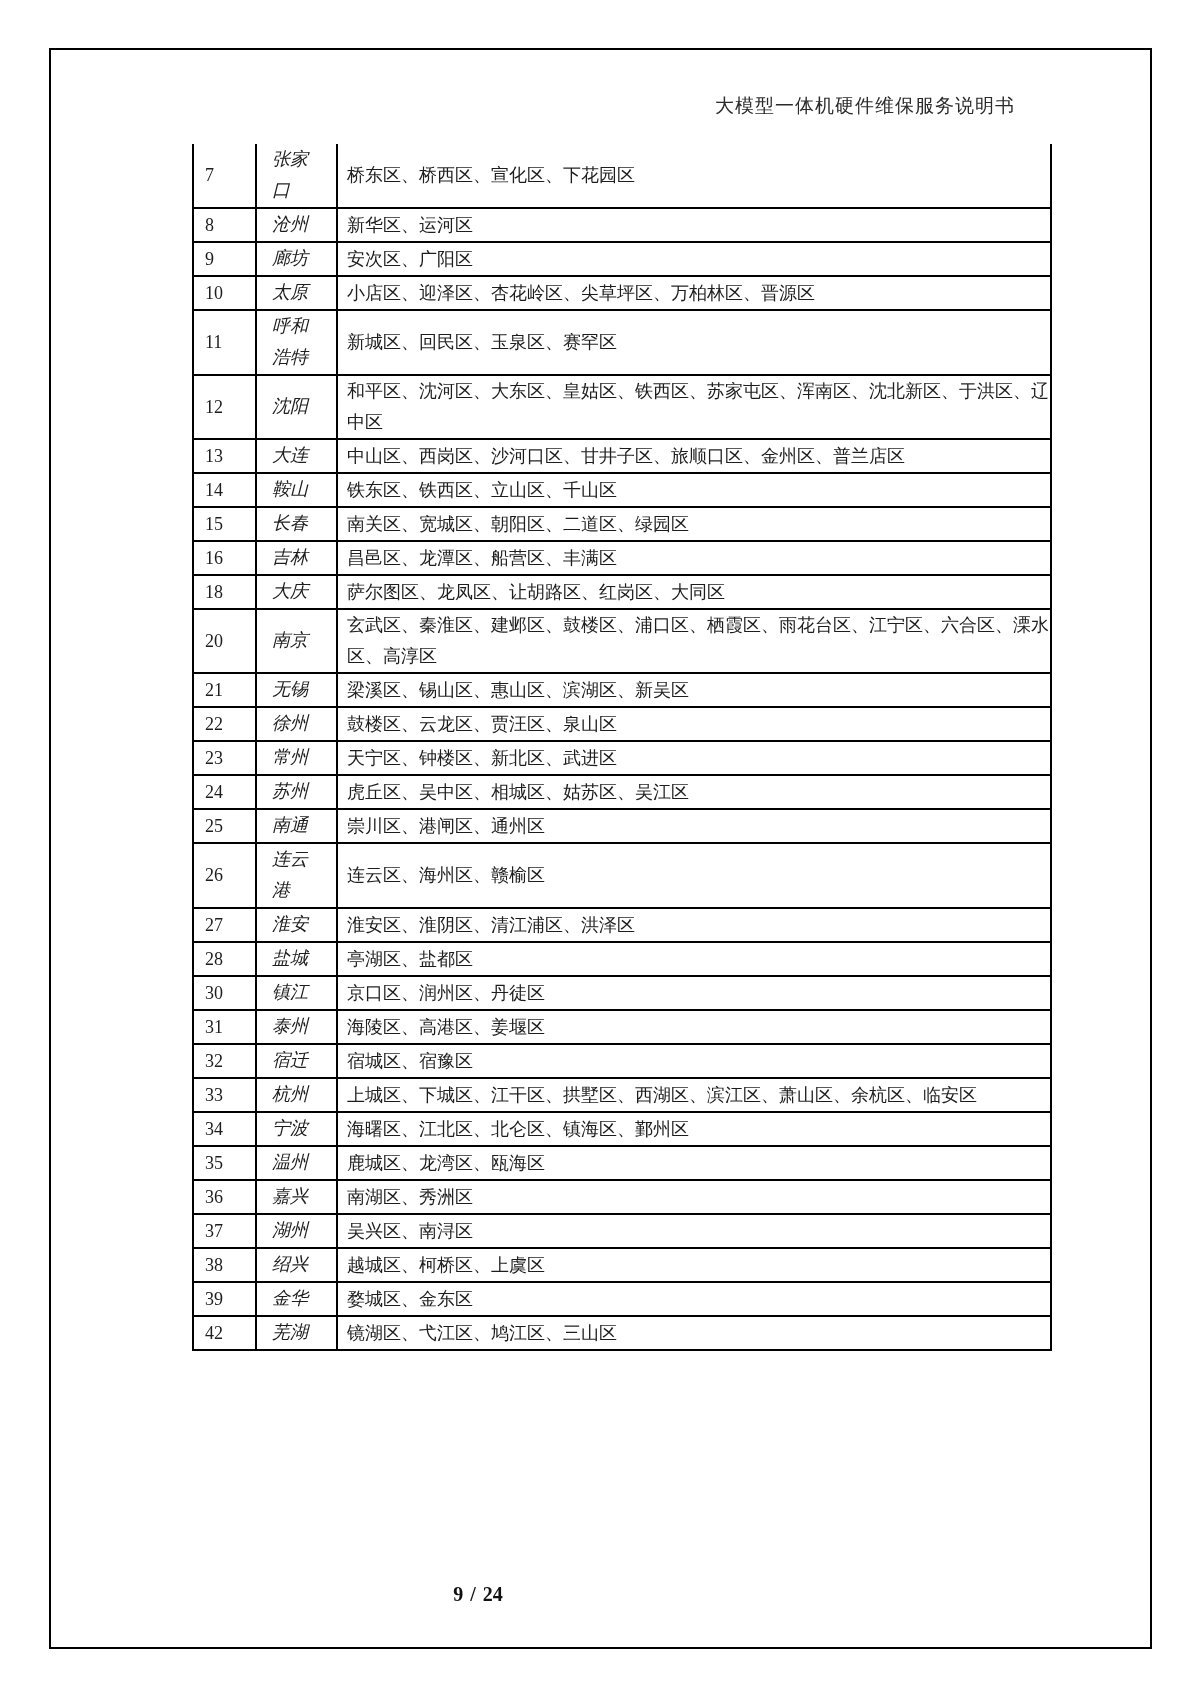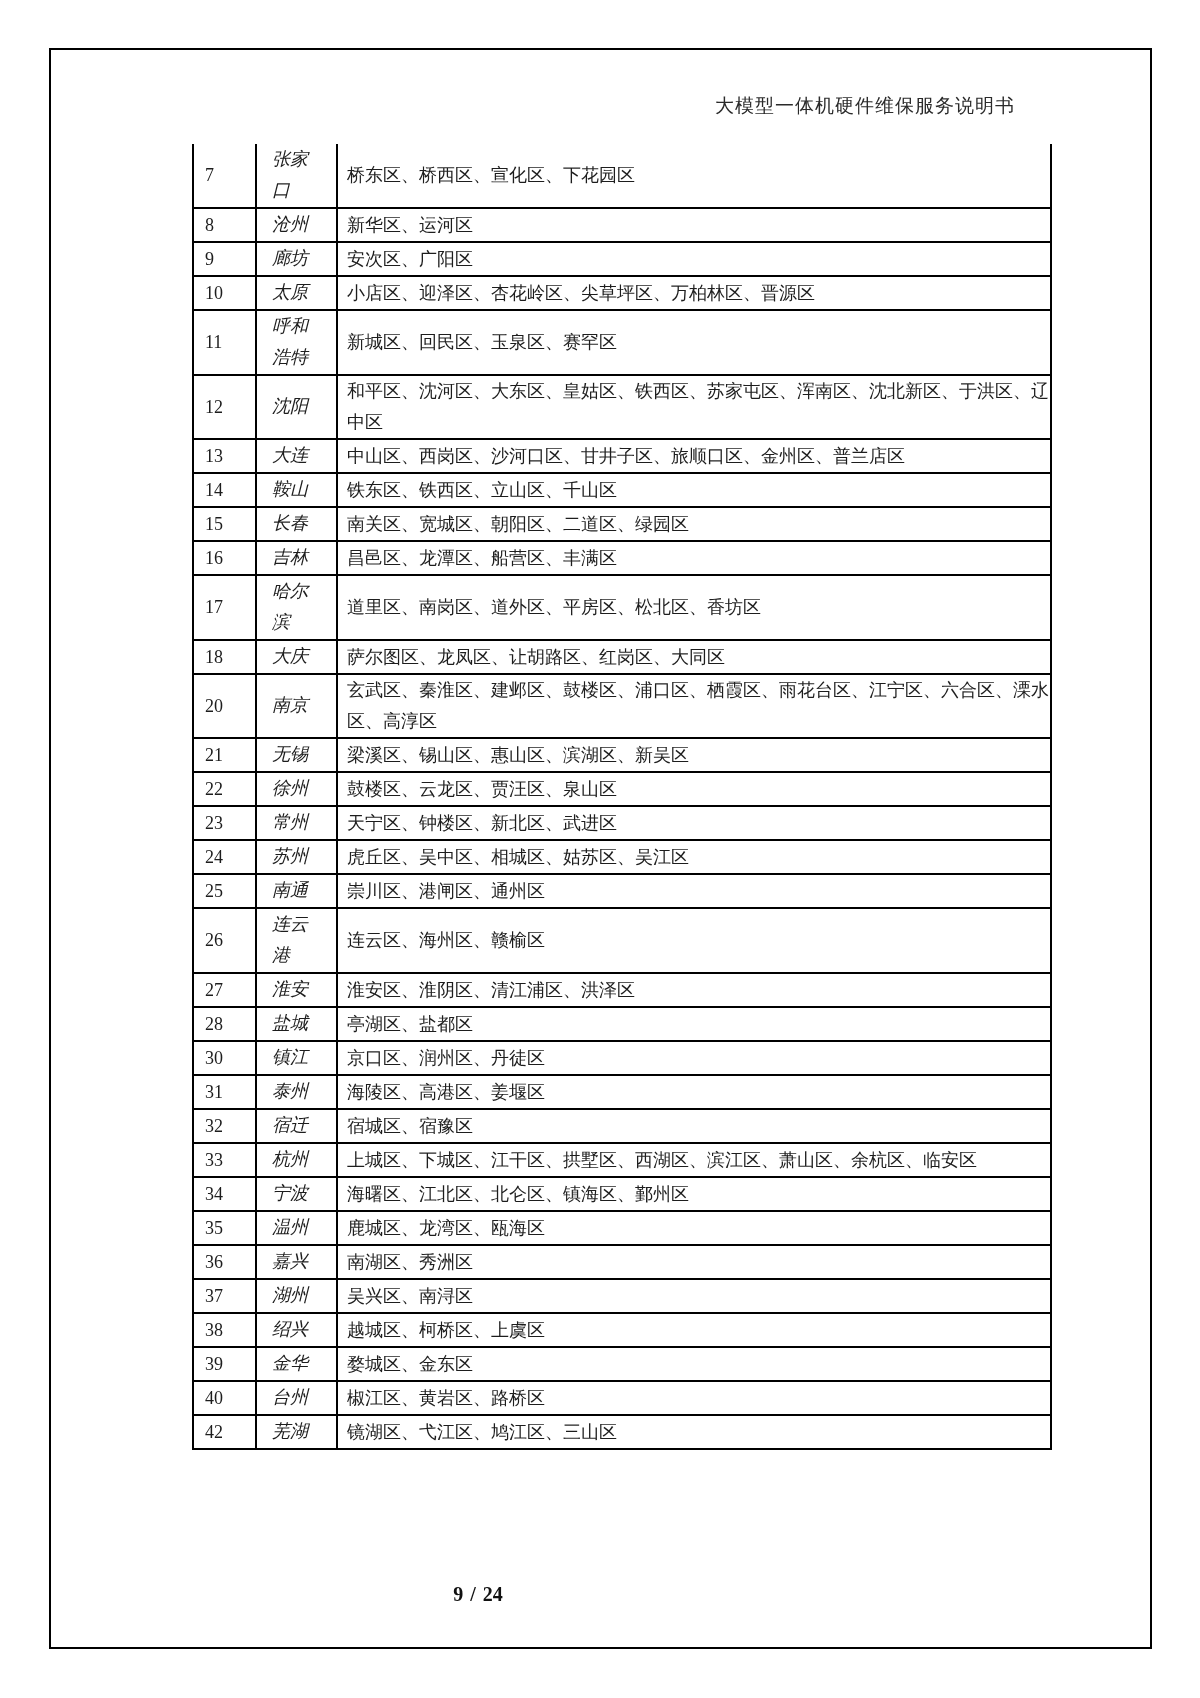--- a/index.html
+++ b/index.html
@@ -123,25 +123,20 @@
           <td class="no">15</td>
           <td class="city">长春</td>
           <td class="districts">南关区、宽城区、朝阳区、二道区、绿园区</td>
         </tr>
         <tr>
           <td class="no">16</td>
           <td class="city">吉林</td>
           <td class="districts">昌邑区、龙潭区、船营区、丰满区</td>
         </tr>
         <tr>
-          <td class="no">17</td>
-          <td class="city">哈尔滨</td>
-          <td class="districts">道里区、南岗区、道外区、平房区、松北区、香坊区</td>
-        </tr>
-        <tr>
           <td class="no">18</td>
           <td class="city">大庆</td>
           <td class="districts">萨尔图区、龙凤区、让胡路区、红岗区、大同区</td>
         </tr>
         <tr>
           <td class="no">20</td>
           <td class="city">南京</td>
           <td class="districts">玄武区、秦淮区、建邺区、鼓楼区、浦口区、栖霞区、雨花台区、江宁区、六合区、溧水区、高淳区</td>
         </tr>
         <tr>
@@ -228,25 +223,20 @@
           <td class="no">38</td>
           <td class="city">绍兴</td>
           <td class="districts">越城区、柯桥区、上虞区</td>
         </tr>
         <tr>
           <td class="no">39</td>
           <td class="city">金华</td>
           <td class="districts">婺城区、金东区</td>
         </tr>
         <tr>
-          <td class="no">40</td>
-          <td class="city">台州</td>
-          <td class="districts">椒江区、黄岩区、路桥区</td>
-        </tr>
-        <tr>
           <td class="no">42</td>
           <td class="city">芜湖</td>
           <td class="districts">镜湖区、弋江区、鸠江区、三山区</td>
         </tr>
       </tbody>
   </table>
 
   <div class="page-number">
     <span>9</span><span class="sep">/</span><span>24</span>
   </div>

